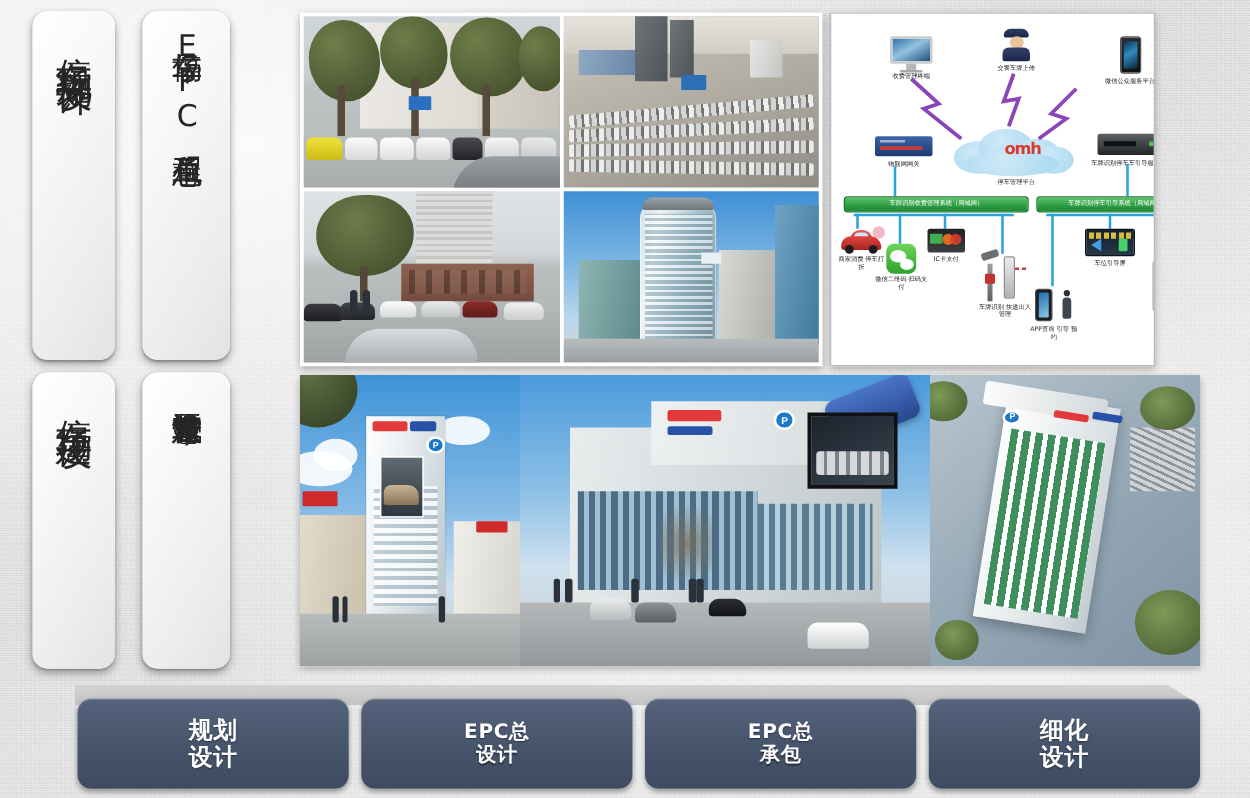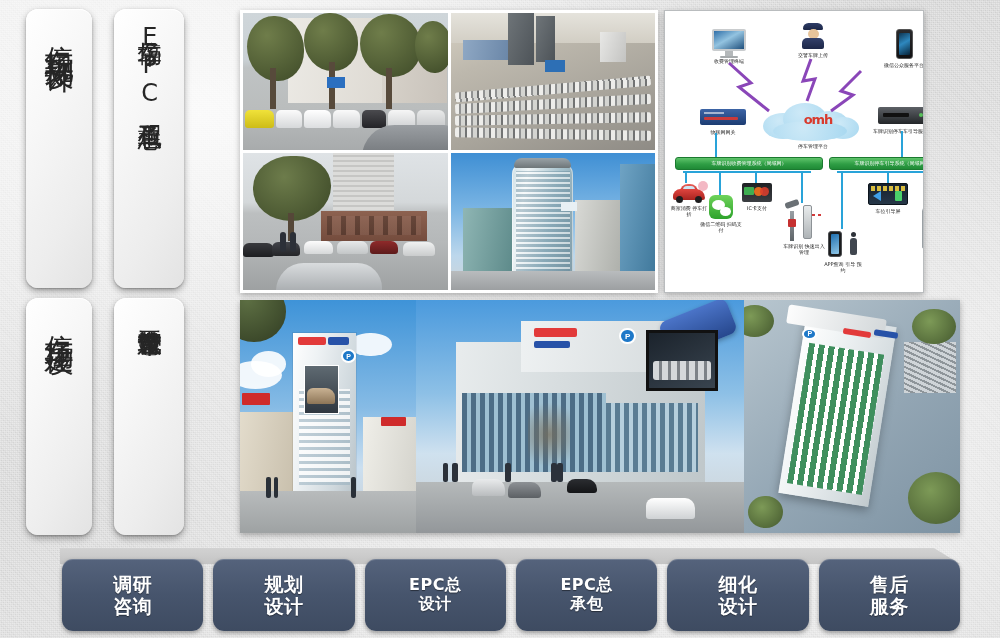--- a/index.html
+++ b/index.html
@@ -746,36 +746,28 @@
       <div class="logo"></div>
         <div class="logo2"></div>
       <div class="psign">P</div>
     </div>
   </div>
 </div>
 
 <div id="process-band"></div>
 <div id="process-row">
   <div class="pill">
-    <span class="ln">调研</span>
-    <span class="ln">咨询</span>
-  </div>
-  <div class="pill">
     <span class="ln">规划</span>
     <span class="ln">设计</span>
   </div>
   <div class="pill small">
     <span class="ln">EPC总</span>
     <span class="ln">设计</span>
   </div>
   <div class="pill small">
     <span class="ln">EPC总</span>
     <span class="ln">承包</span>
   </div>
   <div class="pill">
     <span class="ln">细化</span>
     <span class="ln">设计</span>
   </div>
-  <div class="pill">
-    <span class="ln">售后</span>
-    <span class="ln">服务</span>
-  </div>
 </div>
 
 </body></html>

